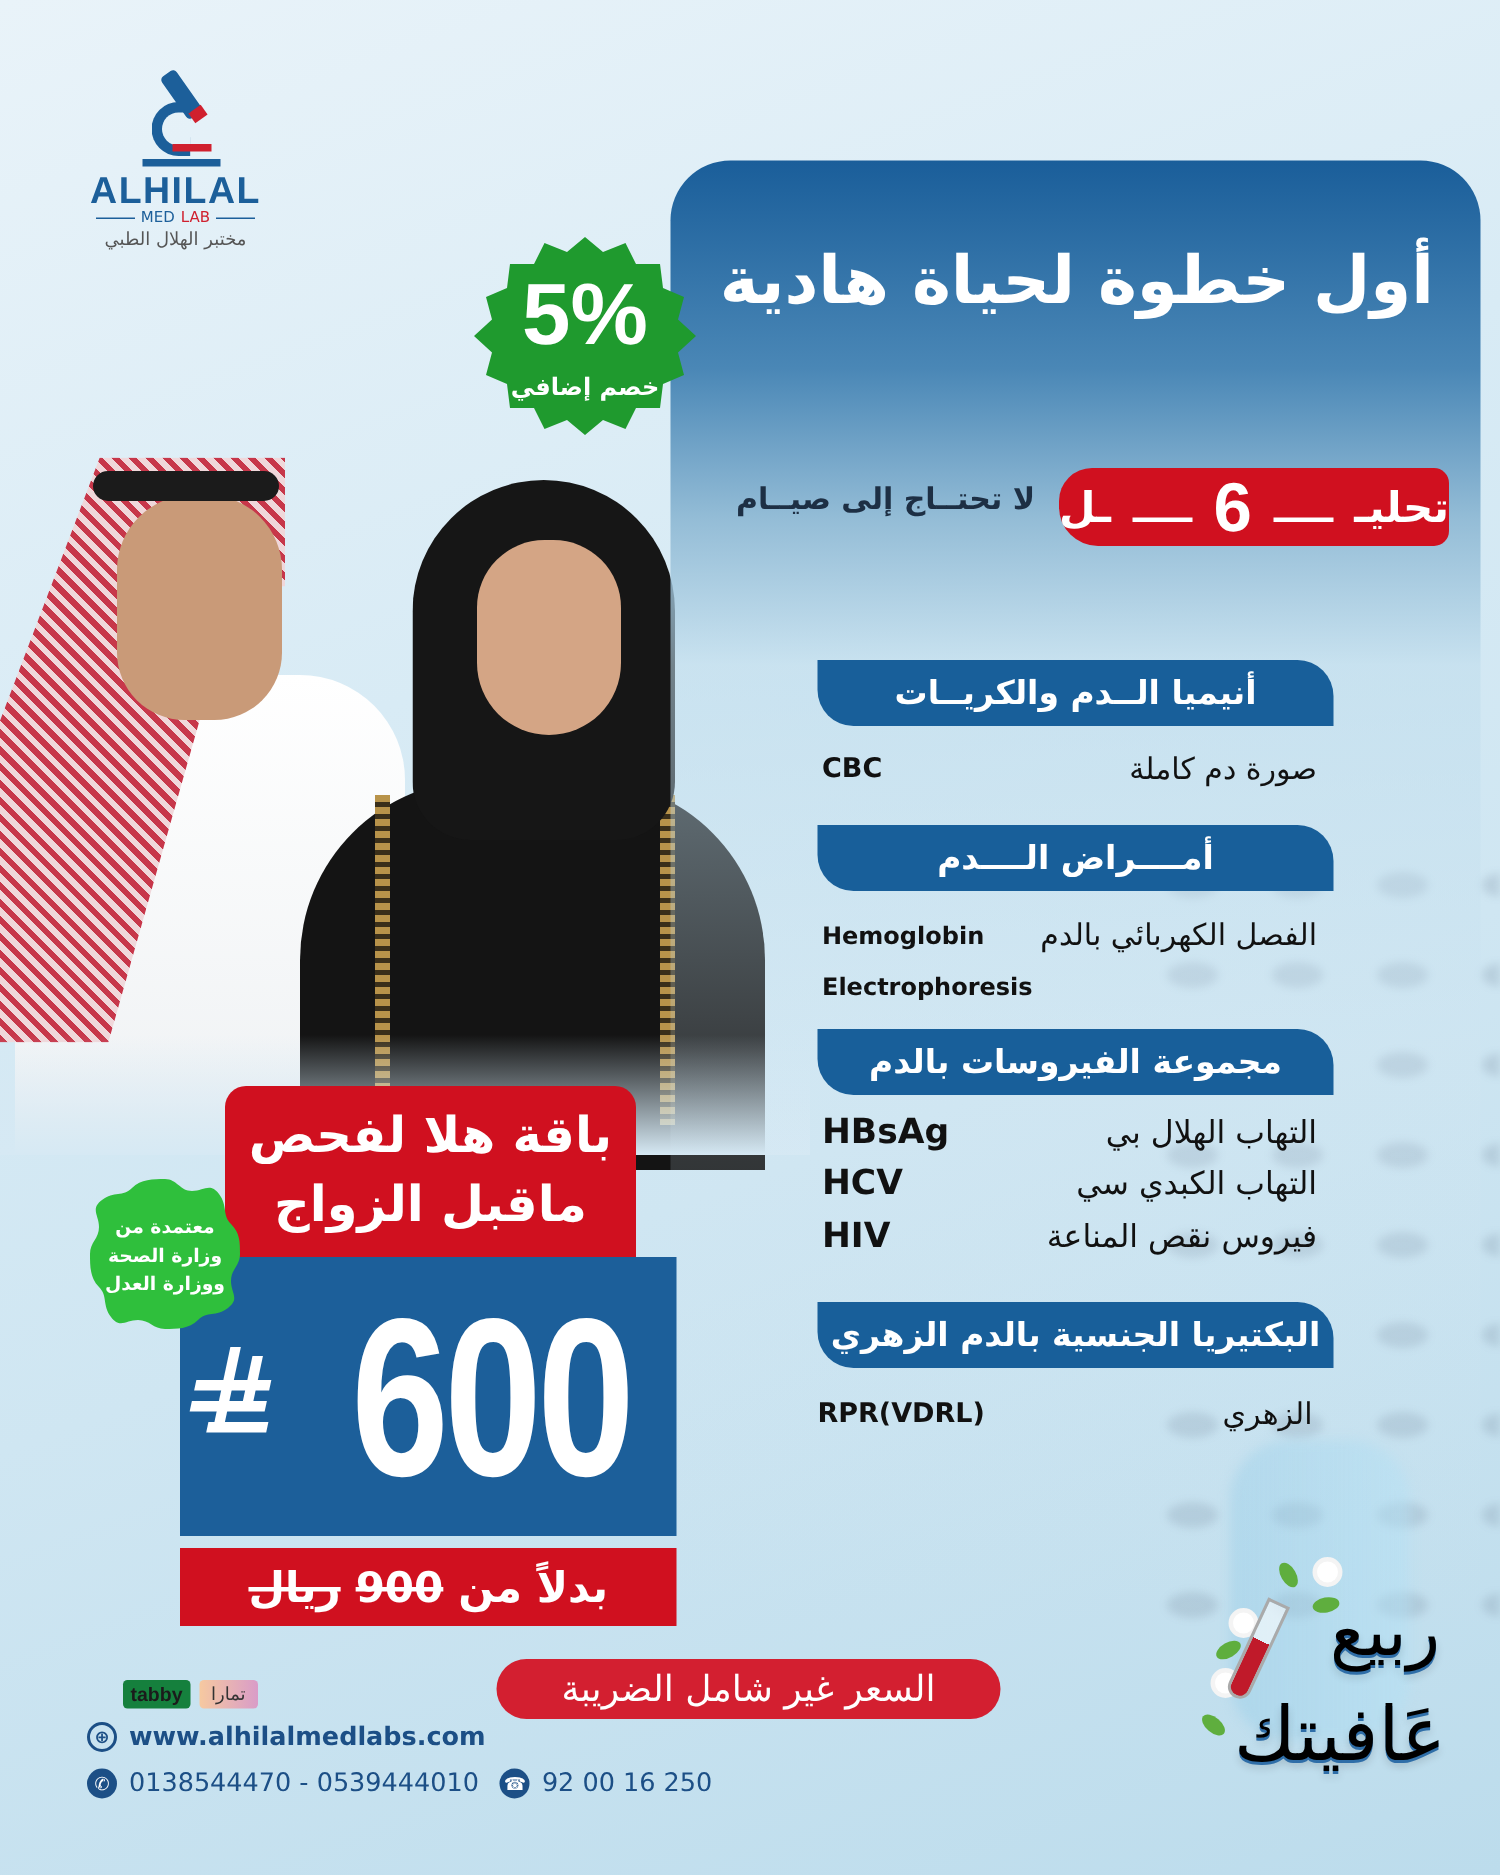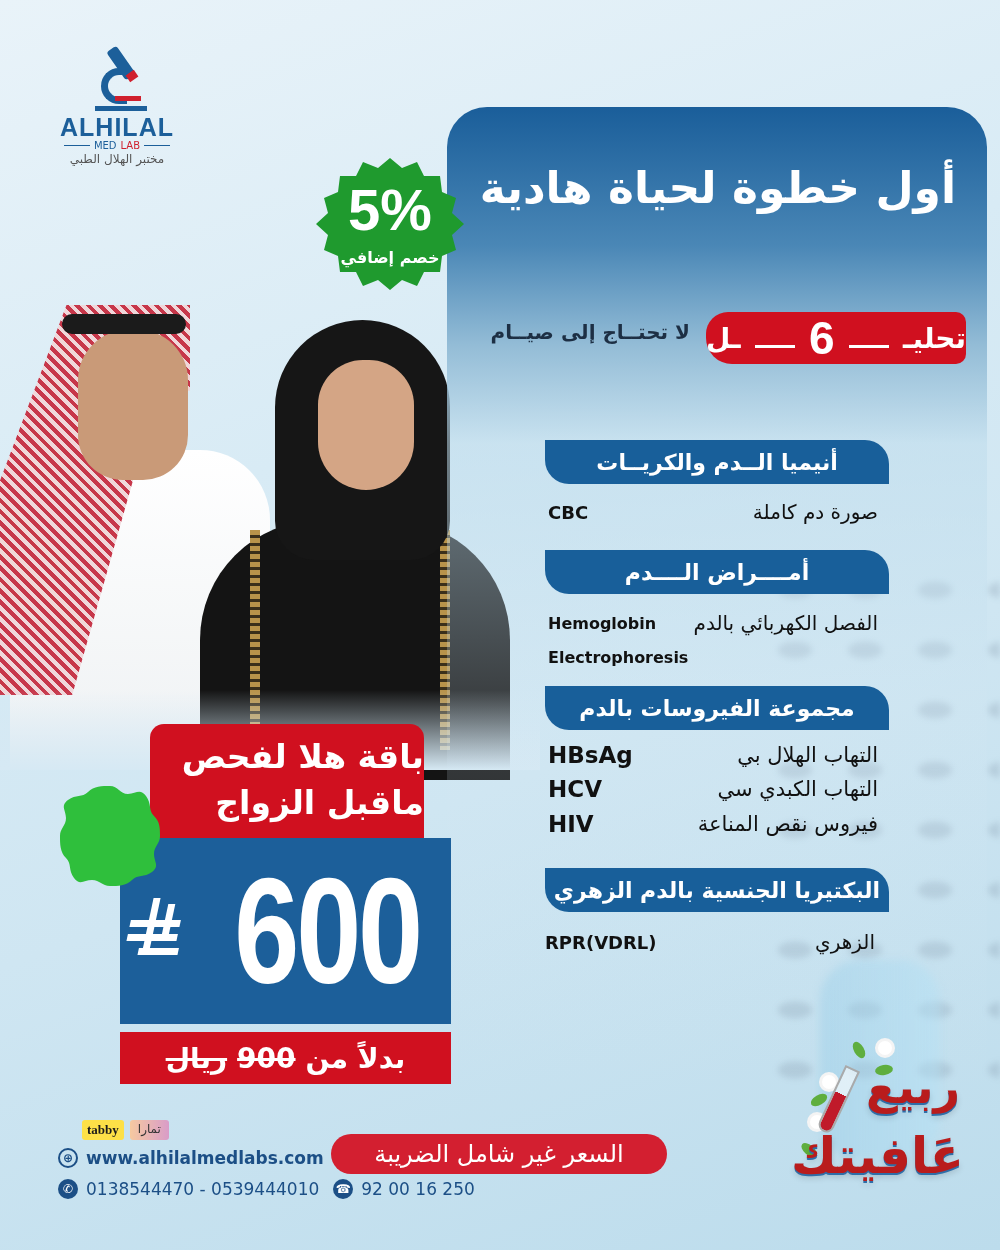--- a/index.html
+++ b/index.html
@@ -52,46 +52,46 @@
   
   .sec-h { position:absolute; left: 545px; width: 344px; height: 44px; background:#185f9a; color:#fff;
     border-radius: 0 24px 0 24px; display:flex; align-items:center; justify-content:center; direction: rtl; font-size: 22px; font-weight:700; }
   .row { position:absolute; left: 548px; width: 330px; display:flex; justify-content: space-between; align-items:center; color:#111; }
   .row .ar { direction: rtl; font-size: 20px; }
   .row .en { font-family: "DejaVu Sans", sans-serif; font-size: 18px; font-weight: 700; }
   .row.big .en { font-size: 23px; }
   .row.big .ar { font-size: 21px; }
 
   
-  .pkg-title { position:absolute; left: 150px; top: 724px; width: 274px; height: 114px; background:#d0101f; border-radius: 14px 14px 0 0; color:#fff; direction: rtl; font-weight:700; font-size: 33px; line-height: 46px; padding-top: 10px; }
+  .pkg-title { position:absolute; left: 150px; top: 724px; width: 274px; height: 114px; background:#d0101f; border-radius: 14px 14px 0 0; color:#fff; direction: rtl; text-align:center; font-weight:700; font-size: 33px; line-height: 46px; padding-top: 10px; }
   .price { position:absolute; left: 120px; top: 838px; width: 331px; height: 186px; background:#1c5f9a; display:flex; align-items:center; justify-content:center; gap: 14px; }
   .price .num { font-family: "Liberation Sans", sans-serif; font-weight: 700; font-size: 150px; color:#fff; letter-spacing: -4px; transform: scaleX(.78); transform-origin: center; line-height: 1; }
   .price .cur { width: 70px; height: 70px; position: relative; }
   .old { position:absolute; left: 120px; top: 1032px; width: 331px; height: 52px; background:#d0101f; color:#fff; direction: rtl; display:flex; align-items:center; justify-content:center; gap: 10px; font-size: 28px; font-weight:700; }
   .old .struck { text-decoration: line-through; text-decoration-thickness: 3px; }
 
   .approved { position:absolute; left: 58px; top: 784px; width: 104px; height: 104px; }
   .approved svg { position:absolute; inset:0; }
   .approved .t { position:absolute; left:0; right:0; top: 24px; text-align:center; direction: rtl; color:#fff; font-size: 12.5px; font-weight:700; line-height: 19px; }
 
   
-  .tax { position:absolute; left: 331px; top: 1106px; width: 336px; height: 40px; background:#d31f30; border-radius: 20px; color:#fff; direction: rtl; display:flex; align-items:center; justify-content:center; font-size: 24px; margin-top: 28px; }
+  .tax { position:absolute; left: 331px; top: 1106px; width: 336px; height: 40px; background:#d31f30; border-radius: 20px; color:#fff; direction: rtl; display:flex; align-items:center; justify-content:center; font-size: 24px; }
 
   
   .pay { position:absolute; left: 82px; top: 1120px; display:flex; gap: 6px; }
-  .tabby { background:#fde047; color:#1b1b1b; font-weight:700; font-size: 13px; padding: 2px 5px; border-radius: 3px; font-family: Liberation Serif, serif; }
+  .tabby { background:#15803d; color:#1b1b1b; font-weight:700; font-size: 13px; padding: 2px 5px; border-radius: 3px; font-family: Liberation Sans, sans-serif; }
   .tamara { background: linear-gradient(90deg, #f6c9a0, #d99cc8); color:#333; font-size: 12px; padding: 2px 8px; border-radius: 3px; direction: rtl; }
   .web { position:absolute; left: 58px; top: 1148px; display:flex; align-items:center; gap: 8px; color:#1c4f86; font-weight:700; font-size: 17px; font-family: "DejaVu Sans", sans-serif; }
   .phones { position:absolute; left: 58px; top: 1179px; display:flex; align-items:center; gap: 8px; color:#1c4f86; font-size: 17px; }
   .ico { width: 20px; height: 20px; border-radius: 50%; background:#1c4f86; color:#fff; font-size: 12px; display:flex; align-items:center; justify-content:center; flex-shrink:0; }
   .ico.globe { background: transparent; border: 2px solid #1c4f86; color: #1c4f86; }
 
   
   .spring { position:absolute; left: 780px; top: 1035px; width: 200px; height: 175px; }
-  .spring .t1, .spring .t2 { position:absolute; direction: rtl; color: #b91c1c; font-weight:700; text-shadow: 0 2px 0 #2f6ea8, 0 4px 6px rgba(0,0,0,.15); text-align: center; }
+  .spring .t1, .spring .t2 { position:absolute; direction: rtl; color: #000000; font-weight:400; text-shadow: 0 2px 0 #2f6ea8, 0 4px 6px rgba(0,0,0,.15); text-align: center; }
   .spring .t1 { right: 20px; top: 25px; font-size: 46px; }
   .spring .t2 { right: 16px; top: 92px; font-size: 50px; }
   .spring .tube { position:absolute; left: 50px; top: 30px; width: 16px; height: 70px; border: 2px solid #aaa; border-radius: 0 0 8px 8px; transform: rotate(25deg); background: linear-gradient(180deg, rgba(255,255,255,.6) 40%, #c01a2a 40%); }
   .spring .leaf { position:absolute; width: 18px; height: 10px; background:#5fae3e; border-radius: 50%; }
   .spring .flower { position:absolute; width: 14px; height: 14px; background: #fff; border-radius: 50%; box-shadow: 0 0 0 3px #f4f4f4; }
 
   
   .people { position:absolute; left: 0; top: 290px; width: 540px; height: 470px; }
   .man-head { position:absolute; left: 78px; top: 40px; width: 110px; height: 150px; border-radius: 50px 50px 45px 45px; background: #c99a78; }
   .ghutra { position:absolute; left: 0; top: 15px; width: 190px; height: 390px; background: repeating-linear-gradient(45deg, #c7374a 0 4px, #f0d7da 4px 8px); clip-path: polygon(35% 0, 100% 0, 100% 22%, 80% 22%, 70% 45%, 38% 100%, 0 100%, 0 45%); }
@@ -219,20 +219,25 @@
 <div class="old">
   <span>بدلاً من</span>
   <span class="struck">900</span>
   <span class="struck">ريال</span>
 </div>
 
 <div class="approved">
   <svg viewBox="0 0 104 104">
     <path fill="#2fbf3c" d="M52 2 C60 2 62 10 70 10 C78 10 82 4 88 12 C94 20 90 26 96 32 C102 38 102 44 102 52 C102 60 96 62 96 70 C96 78 102 82 94 88 C86 94 80 90 74 96 C68 102 60 102 52 102 C44 102 42 96 34 96 C26 96 22 102 16 94 C10 86 14 80 8 74 C2 68 2 60 2 52 C2 44 8 42 8 34 C8 26 2 22 10 16 C18 10 24 14 30 8 C36 2 44 2 52 2 Z"></path>
   </svg>
+  <div class="t">
+    <div>معتمدة من</div>
+    <div>وزارة الصحة</div>
+    <div>ووزارة العدل</div>
+  </div>
 </div>
 
 <div class="tax">السعر غير شامل الضريبة</div>
 
 <div class="pay">
   <span class="tabby">tabby</span>
   <span class="tamara">تمارا</span>
 </div>
 <div class="web">
   <span class="ico globe">⊕</span>

